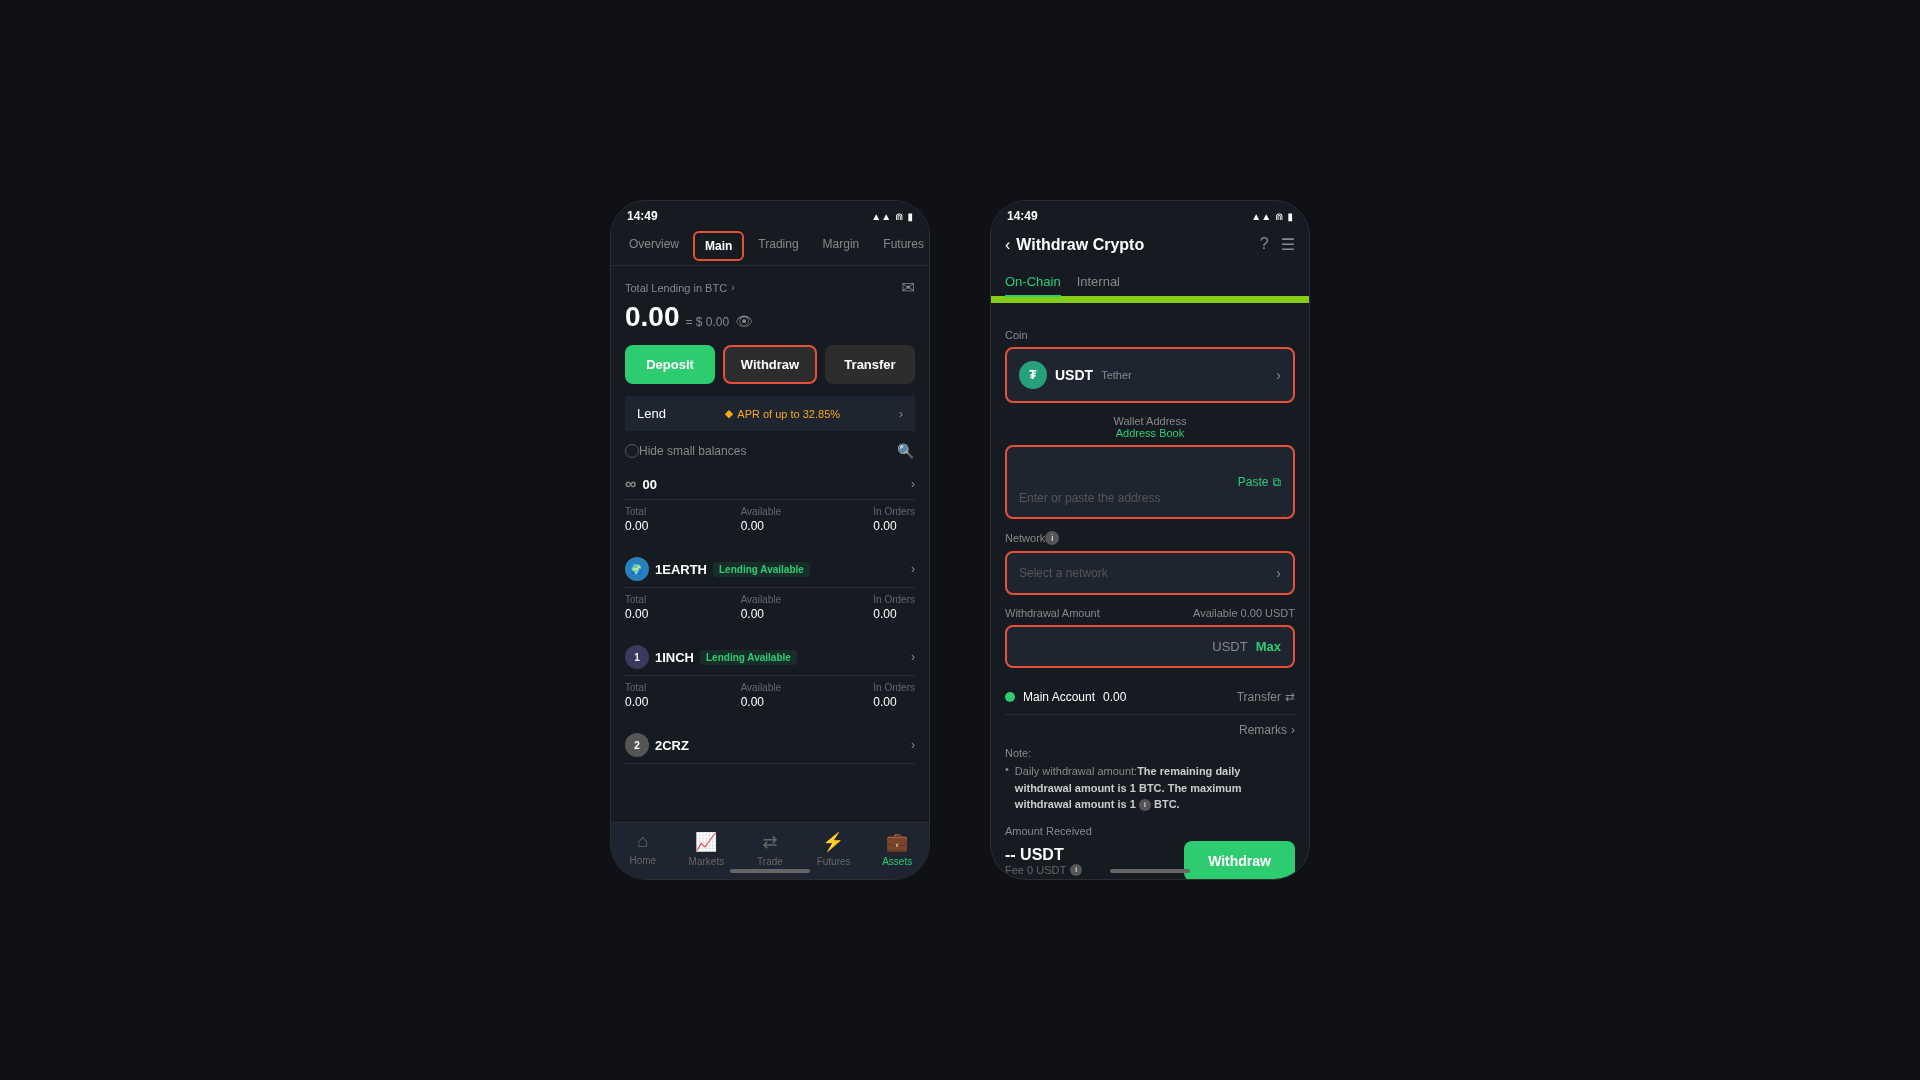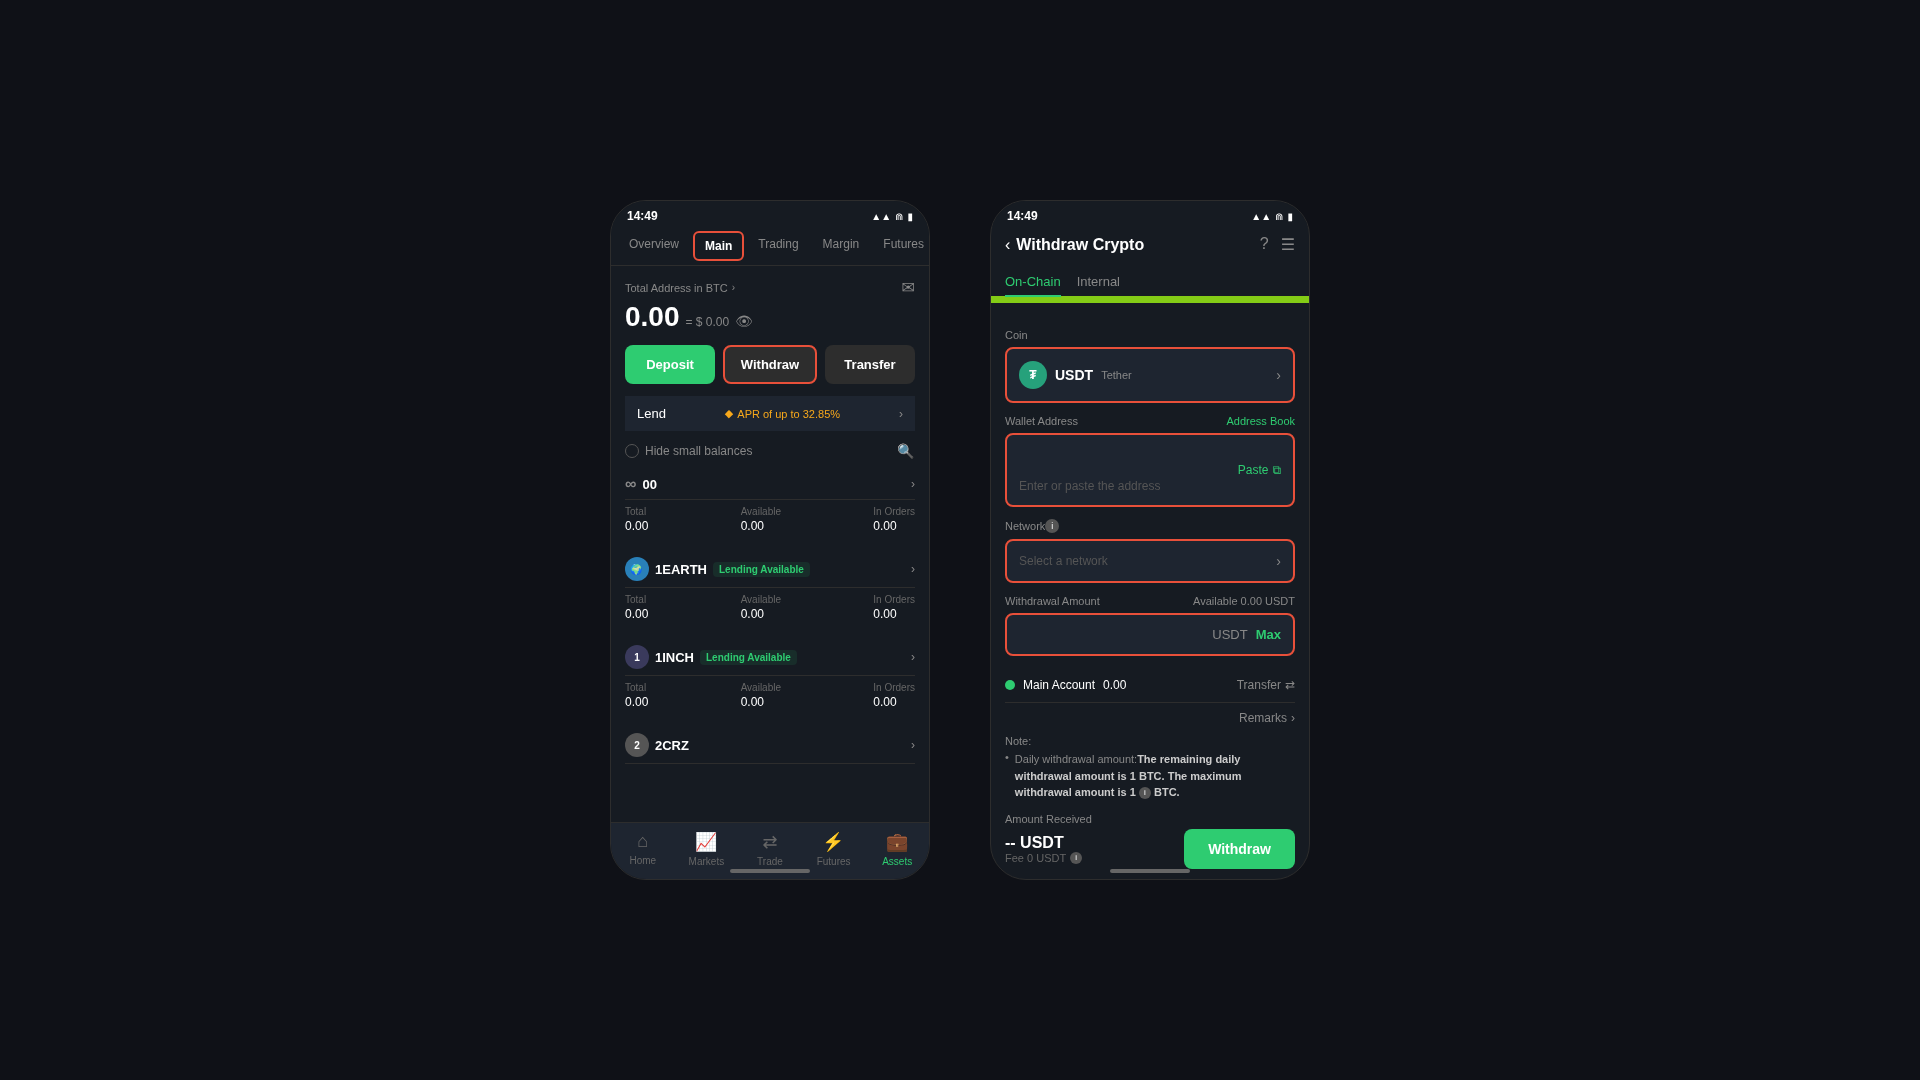--- a/index.html
+++ b/index.html
@@ -192,21 +192,20 @@
     
     .filter-row {
       display: flex;
       align-items: center;
       justify-content: space-between;
       margin-bottom: 10px;
     }
     .hide-balance {
       display: flex;
       align-items: center;
-      gap: 6px;
       font-size: 12px;
       color: #888;
     }
     .circle-check {
       width: 14px;
       height: 14px;
       border: 1px solid #555;
       border-radius: 50%;
     }
     .search-icon-small {
@@ -420,20 +419,21 @@
 
     
     .wallet-section {
       margin-bottom: 12px;
     }
     .wallet-header {
       display: flex;
       justify-content: space-between;
       align-items: center;
       margin-bottom: 6px;
+      flex-direction: column;
     }
     .address-book-link {
       font-size: 11px;
       color: #2ecc71;
     }
     .address-input-box {
       display: flex;
       align-items: center;
       justify-content: space-between;
       padding: 12px;
@@ -698,21 +698,21 @@
         <div class="nav-tab">Overview</div>
         <div class="nav-tab active">Main</div>
         <div class="nav-tab">Trading</div>
         <div class="nav-tab">Margin</div>
         <div class="nav-tab">Futures</div>
       </div>
 
       <div class="screen-content">
 
         <div class="asset-label">
-          <span class="asset-label-text">Total Address in BTC</span>
+          <span class="asset-label-text">Total Lending in BTC</span>
           <span class="asset-label-chevron">›</span>
           <span class="mail-icon">✉</span>
         </div>
 
         <div class="balance-row">
           <span class="balance-main">0.00</span>
           <span class="balance-usd">= $ 0.00</span>
           <span class="eye-icon">👁</span>
         </div>
 

